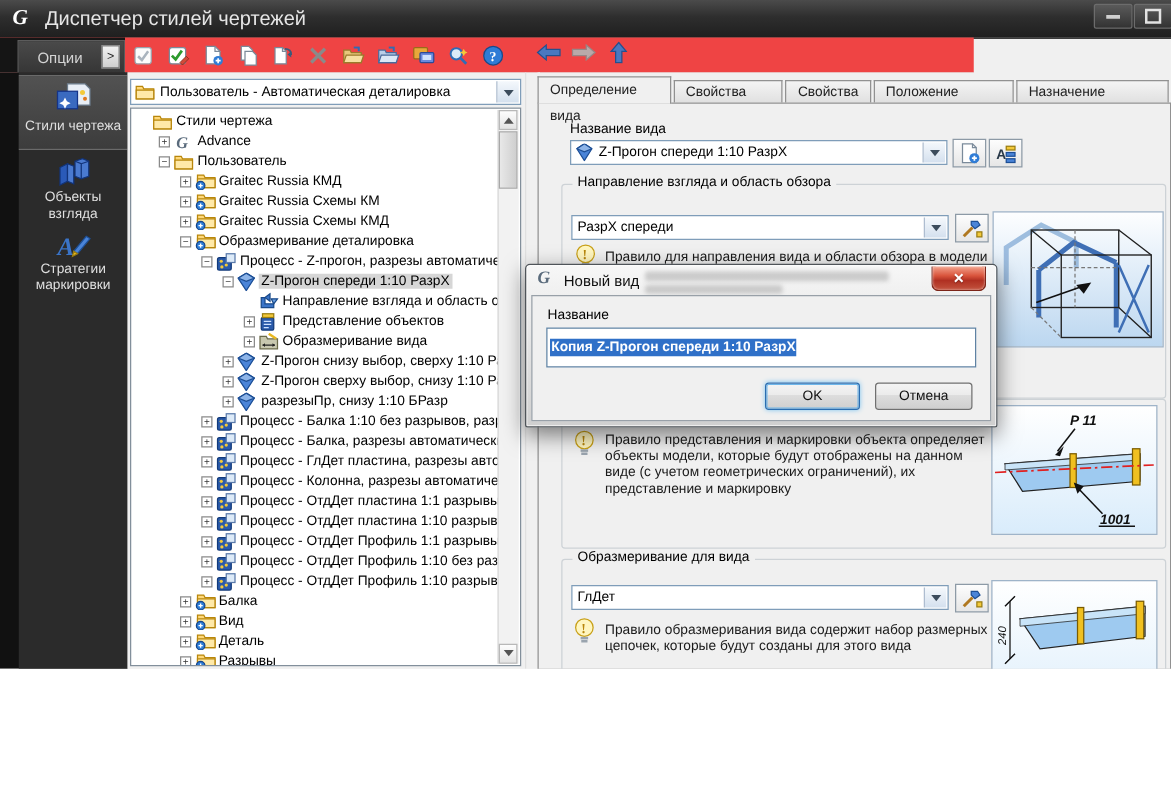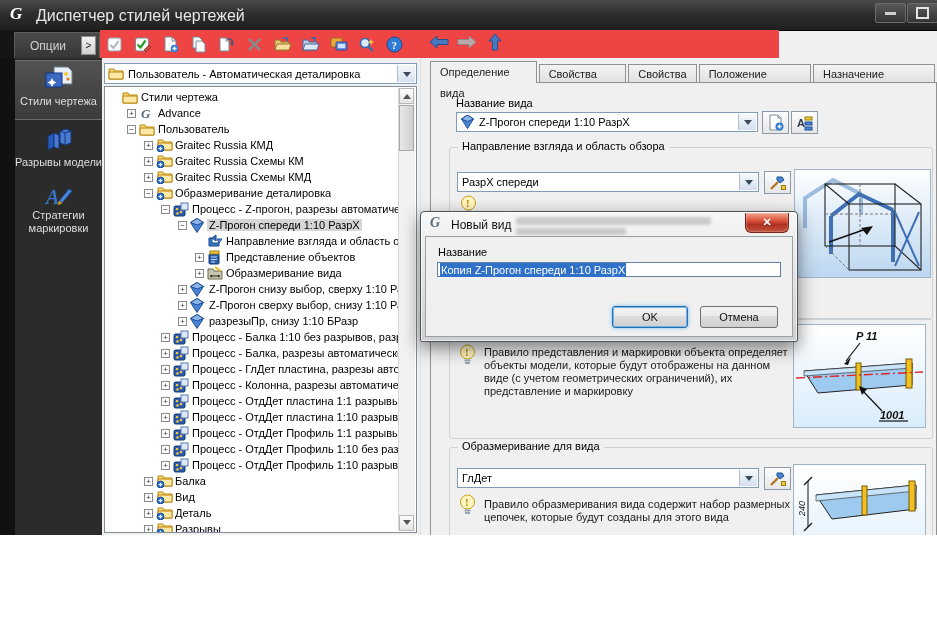--- a/index.html
+++ b/index.html
@@ -98,22 +98,22 @@
   .dlg-title{position:absolute;left:0;top:0;right:0;height:24px;}
   .dlg-g{position:absolute;left:9px;top:3px;color:#5a6b7c;font:italic bold 14px "Liberation Serif",serif;}
   .dlg-title-text{position:absolute;left:30px;top:6px;font-size:12px;color:#111;}
   .blob{position:absolute;background:#9a9a9a;opacity:.45;filter:blur(1.5px);border-radius:2px;}
   .dlg-close{position:absolute;top:1px;right:8px;width:42px;height:19px;border:1px solid #7c2418;border-top:none;
     border-radius:0 0 6px 6px;background:linear-gradient(#f3a38d,#d9543c 40%,#b03022 60%,#c2523d);
     color:#fff;font-size:11px;font-weight:bold;display:flex;align-items:center;justify-content:center;
     text-shadow:0 1px 1px #7a1d12;box-shadow:inset 0 0 2px rgba(255,255,255,.7);}
   .dlg-body{position:absolute;left:4px;right:4px;top:24px;bottom:4px;background:#f0f0f0;border:1px solid #98a0a8;}
   .dlg-label{position:absolute;left:12px;top:9px;font-size:11px;color:#000;}
-  .dlg-input{position:absolute;left:11px;right:11px;top:25px;height:15px;background:#fff;border:1px solid #5f82a3;
-    box-sizing:border-box;font-size:11px;display:flex;align-items:center;padding-left:2px;}
+  .dlg-input{position:absolute;left:11px;right:11px;top:25px;height:32px;background:#fff;border:1px solid #5f82a3;
+    box-sizing:border-box;font-size:11px;display:flex;align-items:center;padding-left:2px;font-weight:bold;}
   .dlg-input .selected{background:#2f70c8;color:#fff;padding:1px 1px;}
   .dlg-btn{position:absolute;bottom:8px;height:22px;font-size:11px;color:#111;text-align:center;line-height:20px;
     background:linear-gradient(#f4f4f4,#ebebeb 45%,#dddddd 46%,#cfcfcf);border:1px solid #707070;border-radius:3px;box-sizing:border-box;}
   .dlg-btn.ok{right:104px;width:76px;border-color:#2a6db0;box-shadow:0 0 0 1px #6db6ea inset,0 0 4px #7cc3f0;}
   .dlg-btn.cancel{right:14px;width:78px;}
 </style>
 </head>
 <body>
 
 <div class="stage">
@@ -271,21 +271,21 @@
           <div class="side-item" style="top: 64px; height: 56px;">
             <div class="side-icon">
               <svg width="28" height="24" viewBox="0 0 28 24">
                 <path d="M3 8 L9 5 L9 19 L3 22 Z" fill="#2a5ab8" stroke="#12347a"></path>
                 <path d="M9 5 L14 7 L14 21 L9 19 Z" fill="#4a7ad0" stroke="#12347a"></path>
                 <path d="M15 3 L21 1 L26 3 L26 15 L20 17 L15 15 Z" fill="#4a7ad0" stroke="#12347a"></path>
                 <path d="M15 3 L20 5 L20 17" fill="none" stroke="#12347a"></path>
                 <path d="M20 5 L26 3" fill="none" stroke="#12347a"></path>
               </svg>
             </div>
-            <div class="side-label">Разрывы модели</div>
+            <div class="side-label">Объекты взгляда</div>
           </div>
           <div class="side-item" style="top: 122px; height: 55px;">
             <div class="side-icon">
               <svg width="28" height="22" viewBox="0 0 28 22">
                 <text x="1" y="19" font-size="20" font-style="italic" font-weight="bold" fill="#3a74c8" font-family="Liberation Serif">A</text>
                 <path d="M14 16 L24 4 L27 6 L17 18 Z" fill="#4a84d8" stroke="#1d4f96"></path>
                 <path d="M14 16 L13 20 L17 18 Z" fill="#e8b820" stroke="#9a7d10"></path>
               </svg>
             </div>
             <div class="side-label">Стратегии маркировки</div>
@@ -702,20 +702,21 @@
               </svg>
         </div>
         <div style="position:absolute;left:9px;top:47px;">
           <svg width="19" height="22" viewBox="0 0 19 22">
                 <circle cx="9.5" cy="8" r="7" fill="#fff6c0" stroke="#c8a018"></circle>
                 <text x="7" y="12" font-size="11" font-weight="bold" fill="#b8860b" font-family="Liberation Serif">!</text>
                 <rect x="6.5" y="15.5" width="6" height="2" fill="#9aa4ae"></rect>
                 <rect x="7" y="18" width="5" height="2" fill="#9aa4ae"></rect>
               </svg>
         </div>
+        <div class="infotext" style="left:34px;top:52px;width:430px;">Правило для направления вида и области обзора в модели</div>
       </div>
       <div class="preview" style="left:363px;top:86px;width:137px;height:109px;">
         <svg width="135" height="107" viewBox="0 0 135 107">
           <g stroke="#8fb3d9" stroke-width="4" fill="none" opacity=".85">
             <path d="M10 58 L10 28 L38 10 L66 24"></path>
             <path d="M66 24 L66 44"></path>
           </g>
           <g stroke="#3f6fb5" stroke-width="4" fill="none">
             <path d="M36 46 L64 24 L98 40"></path>
             <path d="M36 46 L36 84"></path>

